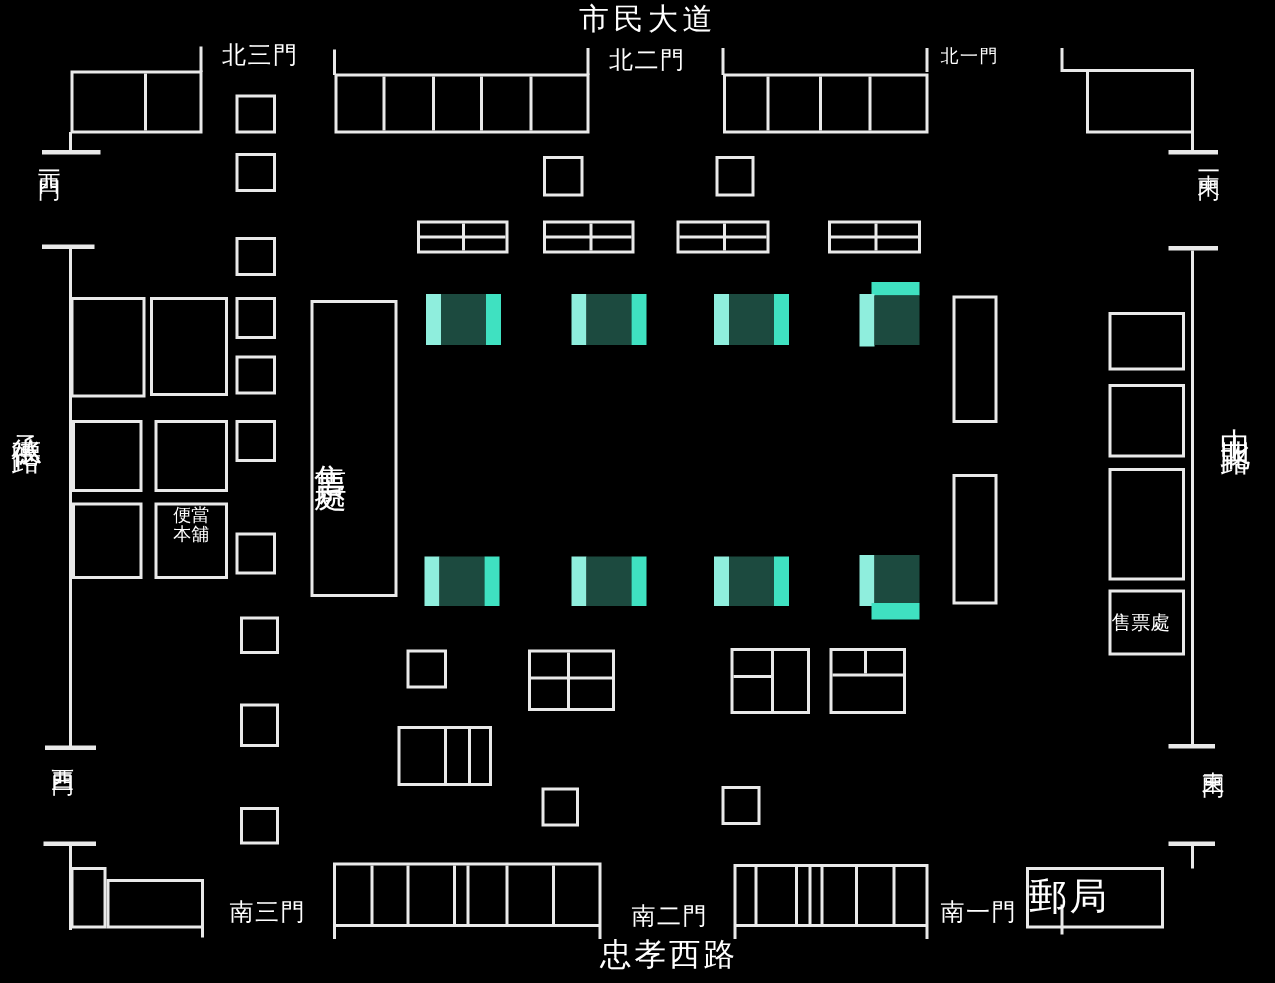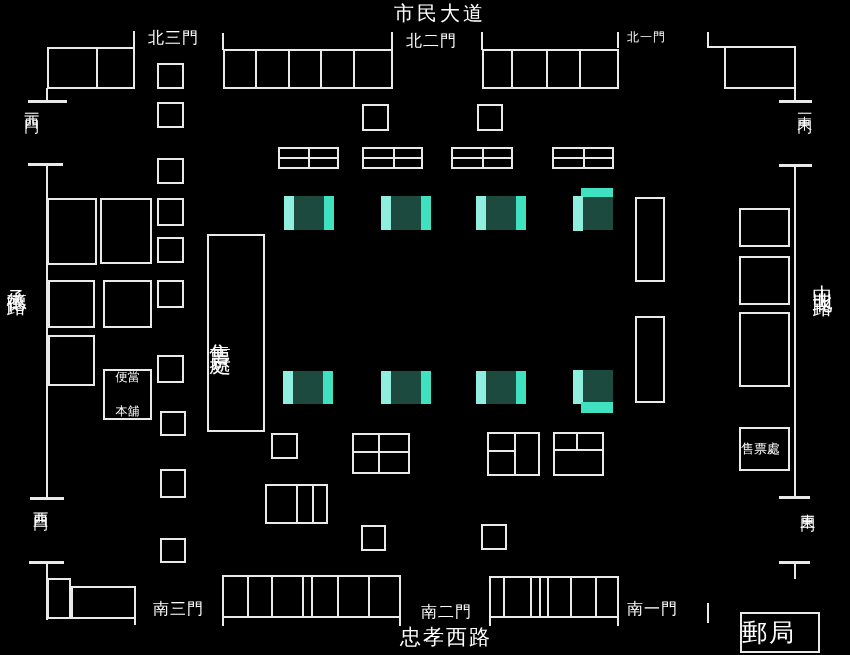--- a/index.html
+++ b/index.html
@@ -5,29 +5,29 @@
   html,body{margin:0;padding:0;background:#000;}
   #stage{position:relative;width:850px;height:655px;background:#000;overflow:hidden;
          font-family:"Liberation Sans",sans-serif;}
   .m{position:absolute;box-sizing:border-box;}
   .b{border:2px solid #e9e9e9;background:transparent;}
   .h,.v{background:#e9e9e9;}
   .dv{position:absolute;top:0;bottom:0;width:2px;background:#e9e9e9;}
   .dh{position:absolute;left:0;right:0;height:2px;background:#e9e9e9;}
   .lbl{color:#fff;white-space:nowrap;line-height:1.05;}
   .vert{writing-mode:vertical-rl;text-orientation:upright;}
-  .cen{display:flex;align-items:center;justify-content:space-between;text-align:center;margin-top:34px;}
+  .cen{display:flex;align-items:center;justify-content:flex-start;text-align:center;}
   .seg{border:0;}
 </style>
 </head>
 <body>
 
 <div id="stage">
 
-  <div class="m lbl" style="left:386px;top:3px;width:100px;font-size:20px;letter-spacing:3px;text-align:right">市民大道</div>
+  <div class="m lbl" style="left:386px;top:3px;width:100px;font-size:20px;letter-spacing:3px;text-align:left">市民大道</div>
   <div class="m lbl" style="left:400px;top:626px;width:104px;font-size:21px;letter-spacing:2px;">忠孝西路</div>
   <div class="m lbl vert" style="left:6px;top:274px;height:80px;font-size:20px;letter-spacing:3px">承德路</div>
   <div class="m lbl vert" style="left:812px;top:269px;height:108px;font-size:20px;letter-spacing:4px">中山北路</div>
 
   <div class="m lbl" style="left:148px;top:30px;font-size:16px;letter-spacing:1px">北三門</div>
   <div class="m lbl" style="left:406px;top:33px;font-size:16px;letter-spacing:1px">北二門</div>
   <div class="m lbl" style="left:627px;top:31px;font-size:12px;letter-spacing:1px">北一門</div>
   <div class="m lbl vert" style="left:24px;top:104px;height:60px;font-size:15px;letter-spacing:2px">西一門</div>
   <div class="m lbl vert" style="left:797px;top:104px;height:60px;font-size:15px;letter-spacing:2px">東一門</div>
   <div class="m lbl vert" style="left:33px;top:501px;height:60px;font-size:15px;letter-spacing:2px">西三門</div>
@@ -204,17 +204,17 @@
 
   <div class="m b" style="left:489px;top:576px;width:130px;height:42px">
     <div class="dv" style="left:12px"></div>
       <div class="dv" style="left:39px"></div>
     <div class="dv" style="left:48px"></div>
       <div class="dv" style="left:56px"></div>
     <div class="dv" style="left:79px"></div>
       <div class="dv" style="left:104px"></div>
   </div>
 
-  <div class="m b cen" style="left:740px;top:578px;width:80px;height:41px">
+  <div class="m b cen" style="left:684px;top:578px;width:92px;height:41px">
     <span class="lbl" style="font-size:25px;letter-spacing:2px">郵局</span>
   </div>
 
 </div>
 
 </body></html>

